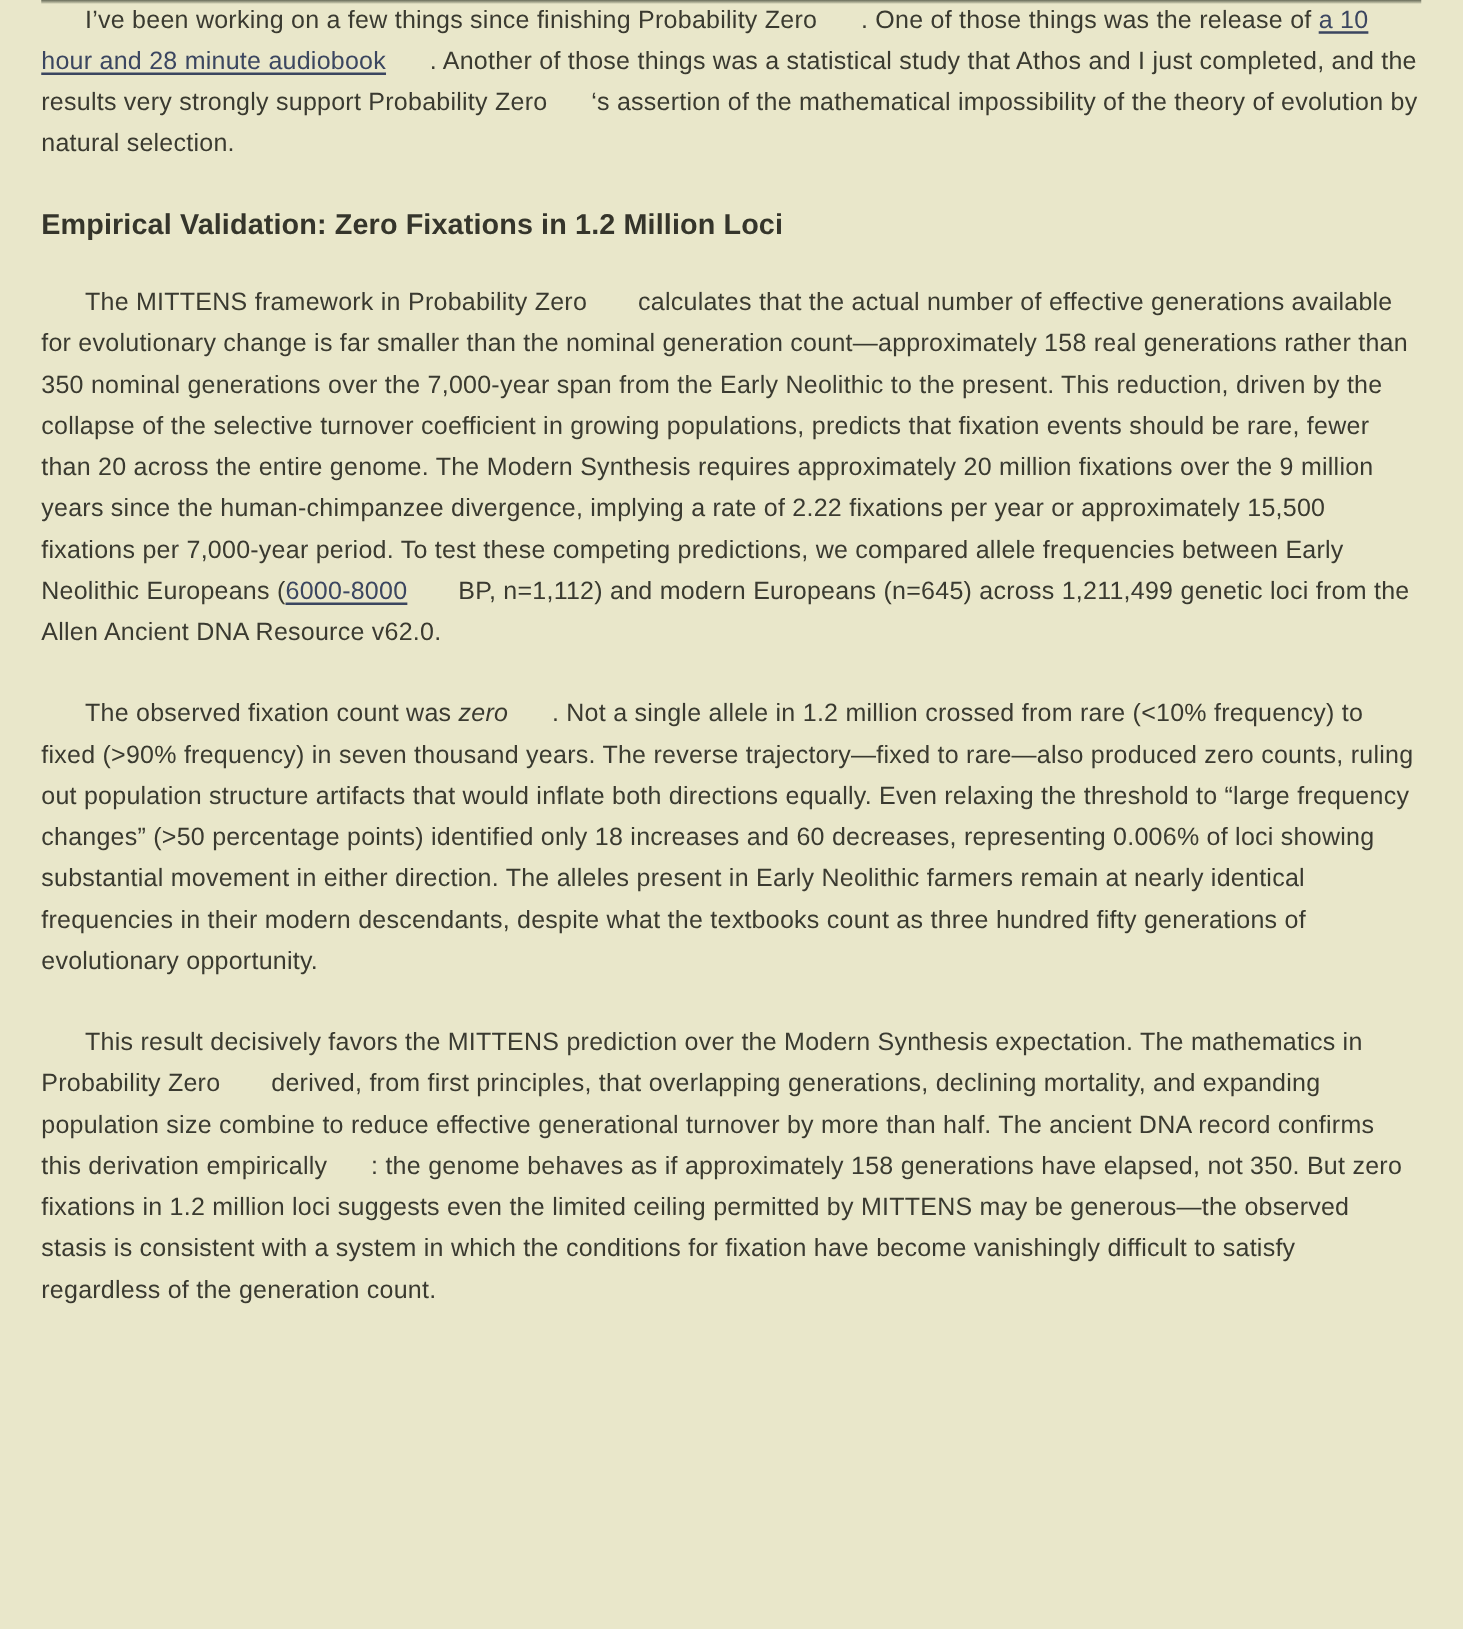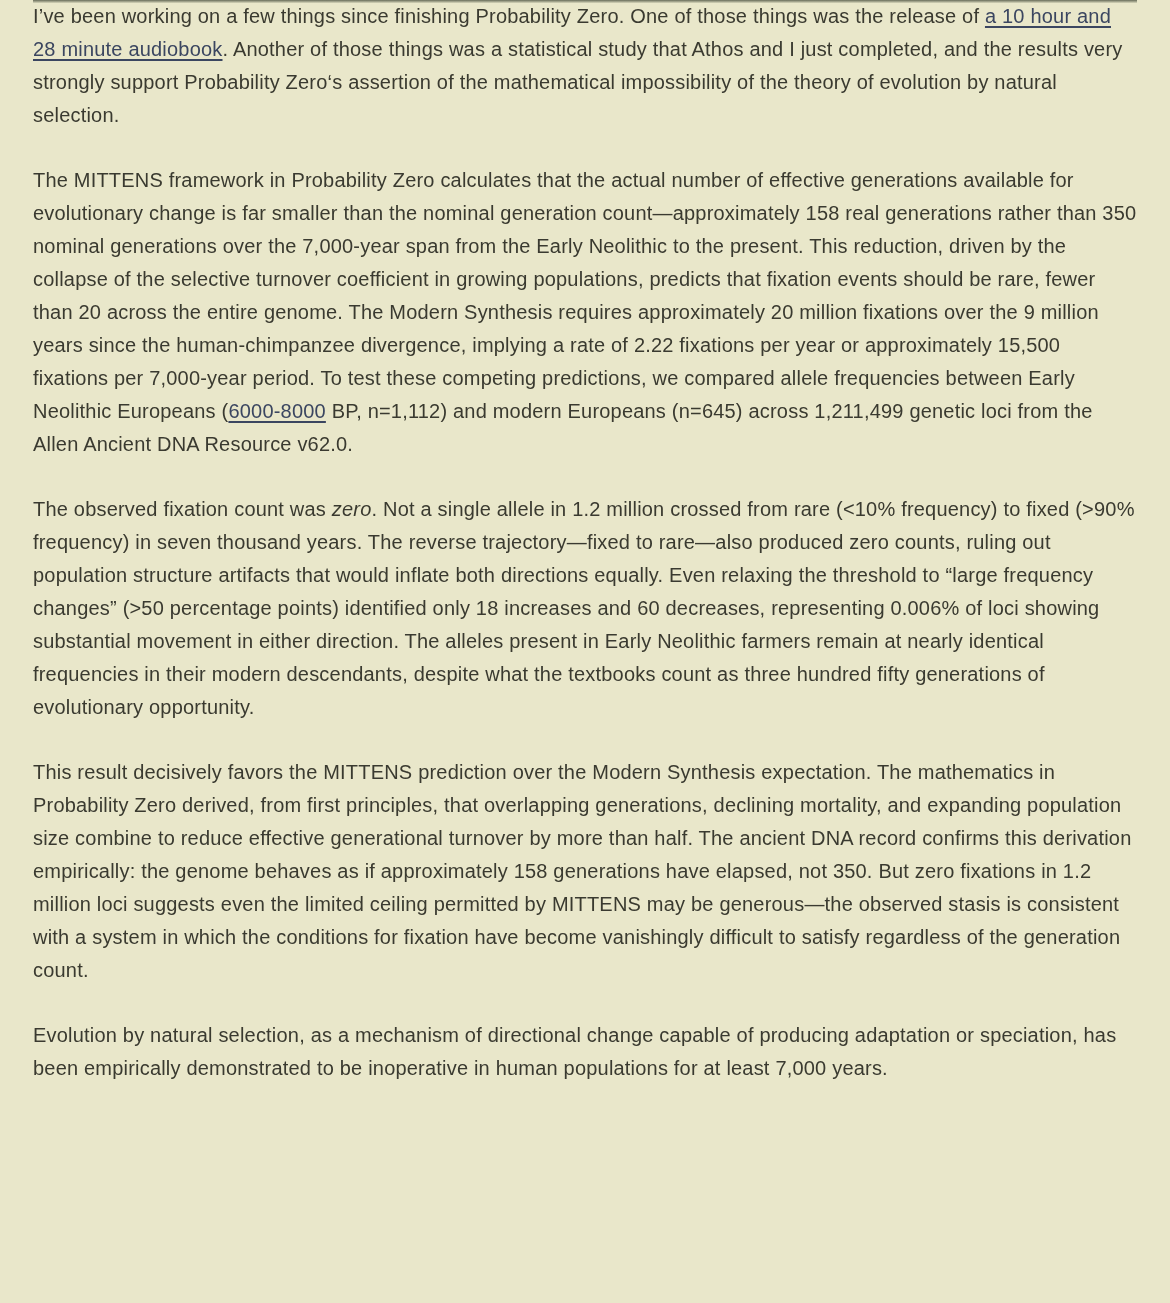--- a/index.html
+++ b/index.html
@@ -54,38 +54,38 @@
 
   p.body-para {
     margin: 0 0 32px 0;
     max-width: 1104px;
     font-size: 20px;
     line-height: 33px;
     letter-spacing: 0.2px;
   }
   p.body-para:last-of-type { margin-bottom: 0; }
 
-  .seg-plain { font-style: normal; }
+  .seg-plain { font-style: normal; margin-left: 35px; }
   .seg-italic { }
   .seg-bolditalic { font-style: italic; font-weight: normal; }
   a.inline-link {
     color: var(--link-color);
     text-decoration: underline;
     text-decoration-thickness: 1.5px;
     text-underline-offset: 3px;
   }
 </style>
 </head>
 <body>
 
 <div class="page">
   <div class="top-edge"></div>
 
 
   <p class="body-para"><span class="seg-plain">I’ve been working on a few things since finishing </span><span class="seg-italic">Probability Zero</span><span class="seg-plain">. One of those things was the release of </span><a href="#" class="inline-link">a 10 hour and 28 minute audiobook</a><span class="seg-plain">. Another of those things was a statistical study that Athos and I just completed, and the results very strongly support </span><span class="seg-italic">Probability Zero</span><span class="seg-plain">‘s assertion of the mathematical impossibility of the theory of evolution by natural selection.</span></p>
 
+  <h2 class="section-heading">Empirical Validation: Zero Fixations in 1.2 Million Loci</h2>
 
   <p class="body-para"><span class="seg-plain">The MITTENS framework in </span><span class="seg-italic">Probability Zero</span><span class="seg-plain"> calculates that the actual number of effective generations available for evolutionary change is far smaller than the nominal generation count—approximately 158 real generations rather than 350 nominal generations over the 7,000-year span from the Early Neolithic to the present. This reduction, driven by the collapse of the selective turnover coefficient in growing populations, predicts that fixation events should be rare, fewer than 20 across the entire genome. The Modern Synthesis requires approximately 20 million fixations over the 9 million years since the human-chimpanzee divergence, implying a rate of 2.22 fixations per year or approximately 15,500 fixations per 7,000-year period. To test these competing predictions, we compared allele frequencies between Early Neolithic Europeans (</span><a href="#" class="inline-link">6000-8000</a><span class="seg-plain"> BP, n=1,112) and modern Europeans (n=645) across 1,211,499 genetic loci from the Allen Ancient DNA Resource v62.0.</span></p>
   <p class="body-para"><span class="seg-plain">The observed fixation count was </span><span class="seg-bolditalic">zero</span><span class="seg-plain">. Not a single allele in 1.2 million crossed from rare (&lt;10% frequency) to fixed (&gt;90% frequency) in seven thousand years. The reverse trajectory—fixed to rare—also produced zero counts, ruling out population structure artifacts that would inflate both directions equally. Even relaxing the threshold to “large frequency changes” (&gt;50 percentage points) identified only 18 increases and 60 decreases, representing 0.006% of loci showing substantial movement in either direction. The alleles present in Early Neolithic farmers remain at nearly identical frequencies in their modern descendants, despite what the textbooks count as three hundred fifty generations of evolutionary opportunity.</span></p>
   <p class="body-para"><span class="seg-plain">This result decisively favors the MITTENS prediction over the Modern Synthesis expectation. The mathematics in </span><span class="seg-italic">Probability Zero</span><span class="seg-plain"> derived, from first principles, that overlapping generations, declining mortality, and expanding population size combine to reduce effective generational turnover by more than half. </span><span class="seg-italic">The ancient DNA record confirms this derivation empirically</span><span class="seg-plain">: the genome behaves as if approximately 158 generations have elapsed, not 350. But zero fixations in 1.2 million loci suggests even the limited ceiling permitted by MITTENS may be generous—the observed stasis is consistent with a system in which the conditions for fixation have become vanishingly difficult to satisfy regardless of the generation count.</span></p>
-  <p class="body-para"><span class="seg-plain">Evolution by natural selection, as a mechanism of directional change capable of producing adaptation or speciation, has been empirically demonstrated to be inoperative in human populations for at least 7,000 years.</span></p>
 
 </div>
 
 </body></html>

